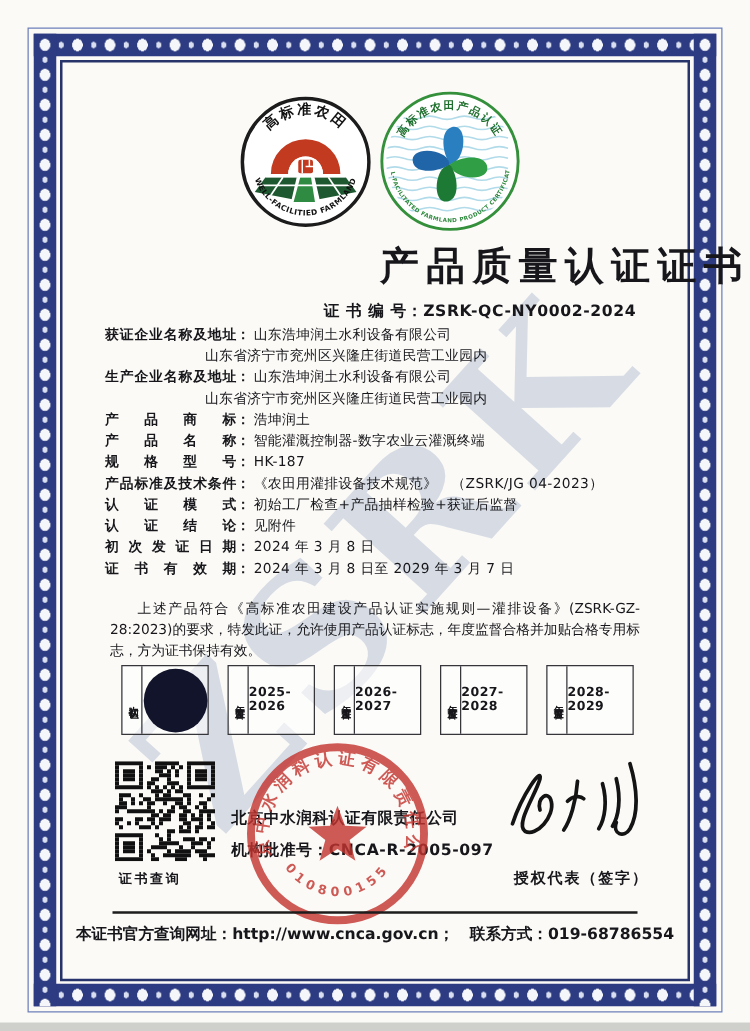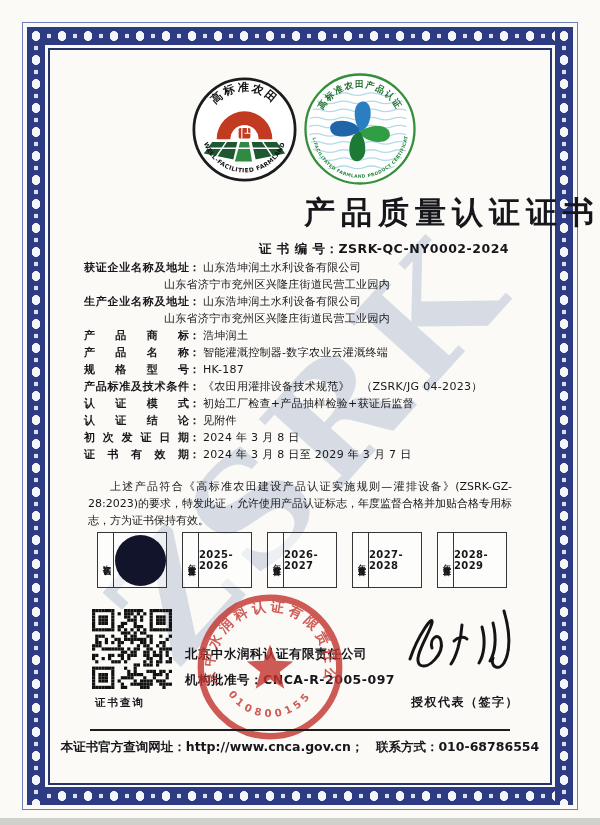--- a/index.html
+++ b/index.html
@@ -567,17 +567,17 @@
           <path d="M64,24 C63,40 58,56 53,63"></path>
           <path d="M84,26 C88,40 86,54 81,62"></path>
           <path d="M95,22 C99,38 97,52 92,60"></path>
           <path d="M106,10 C112,30 113,50 106,62 C101,70 92,66 95,57"></path>
         </g>
       </svg>
     </div>
     <div class="sign-label">授权代表（签字）</div>
 
     <div class="sepline"></div>
-    <div class="footer1">本证书官方查询网址：http://www.cnca.gov.cn；　联系方式：010-68786554</div>
+    <div class="footer1">本证书官方查询网址：http://www.cnca.gov.cn；　联系方式：019-68786554</div>
 
   </div>
   <div class="scan-bottom"></div>
 </div>
 
 </body></html>

